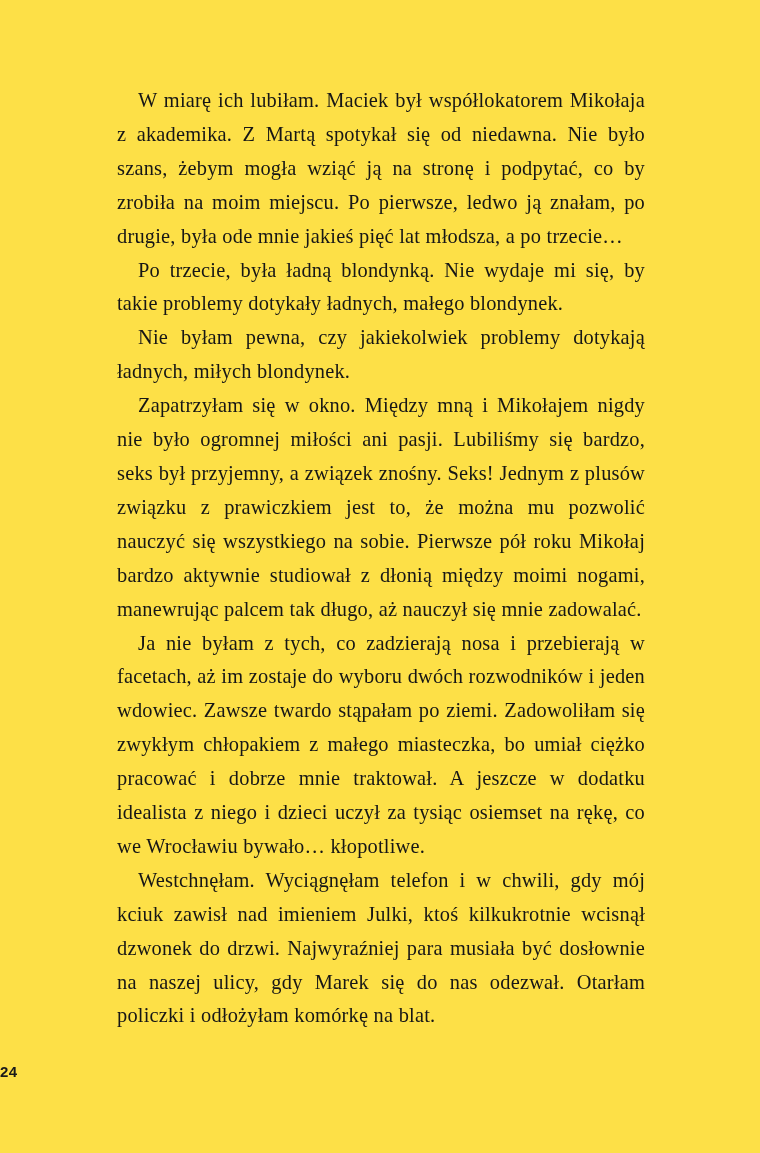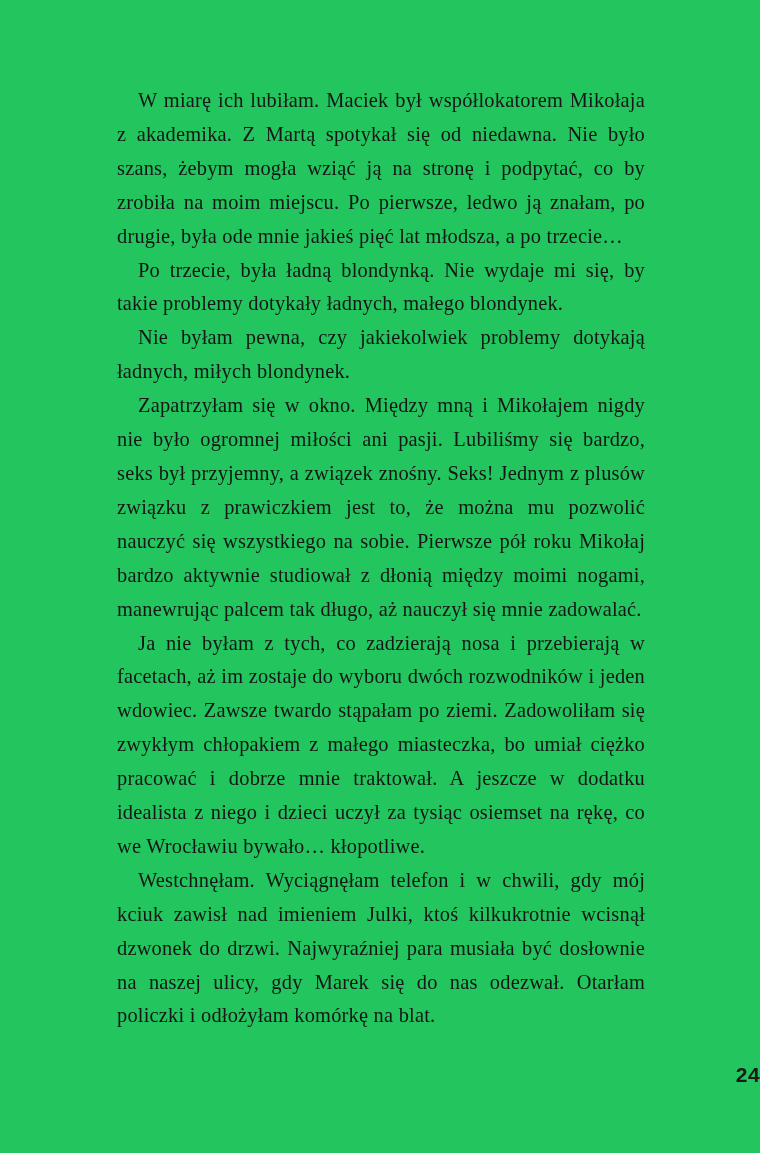--- a/index.html
+++ b/index.html
@@ -6,21 +6,21 @@
   html, body {
     margin: 0;
     padding: 0;
     background: #ffffff;
   }
 
   .page {
     position: relative;
     width: 760px;
     height: 1153px;
-    background: #22c55e;
+    background: #fde047;
     margin: 0 auto;
     overflow: hidden;
     box-sizing: border-box;
   }
 
   .text-block {
     position: absolute;
     left: 117px;
     top: 84px;
     width: 528px;
@@ -43,23 +43,23 @@
 
   .para.last-line-natural {
     text-align-last: left;
   }
 
   .page-number {
     position: absolute;
     left: 0;
     right: 0;
     top: 1063px;
-    text-align: right;
+    text-align: left;
     font-family: "Liberation Sans", "DejaVu Sans", sans-serif;
-    font-size: 21px;
+    font-size: 15px;
     font-weight: bold;
     color: #1a1a1a;
     letter-spacing: 0.02em;
   }
 </style>
 </head>
 <body>
 
 <div class="page">
 

